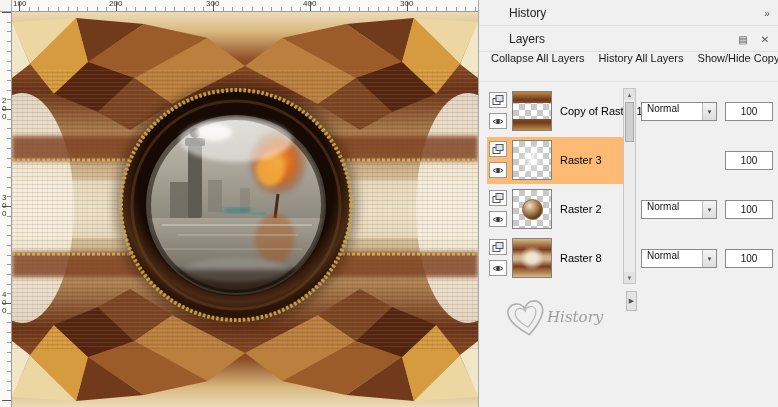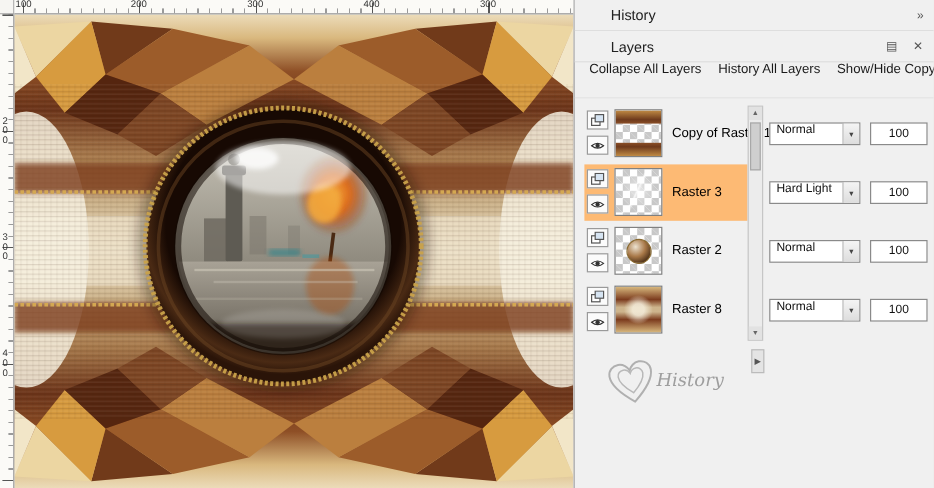--- a/index.html
+++ b/index.html
@@ -308,24 +308,20 @@
         <span class="mini-btn eye-btn">
           <svg width="12" height="9">
             <path d="M1 4.5 Q6 0.5 11 4.5 Q6 8.5 1 4.5 Z" fill="none" stroke="#333"></path>
             <circle cx="6" cy="4.5" r="1.8" fill="#333"></circle>
             </svg>
         </span>
         <span class="layer-thumb checker">
           <span class="thumb-wisp"></span>
         </span>
         <span class="layer-name">Raster 3</span>
-        <span class="blend-select">
-          <span class="blend-label">Hard Light</span>
-          <span class="blend-arrow">▾</span>
-        </span>
         <span class="opacity-box">100</span>
       </div>
 
       <div class="layer-row" style="top:98px">
         <span class="mini-btn link-btn">
           <svg width="12" height="11">
             <rect x="1" y="3.5" width="7" height="6" fill="#fff" stroke="#555"></rect>
             <rect x="4" y="0.5" width="7" height="6" fill="#d6e4f2" stroke="#555"></rect>
             </svg>
         </span>

